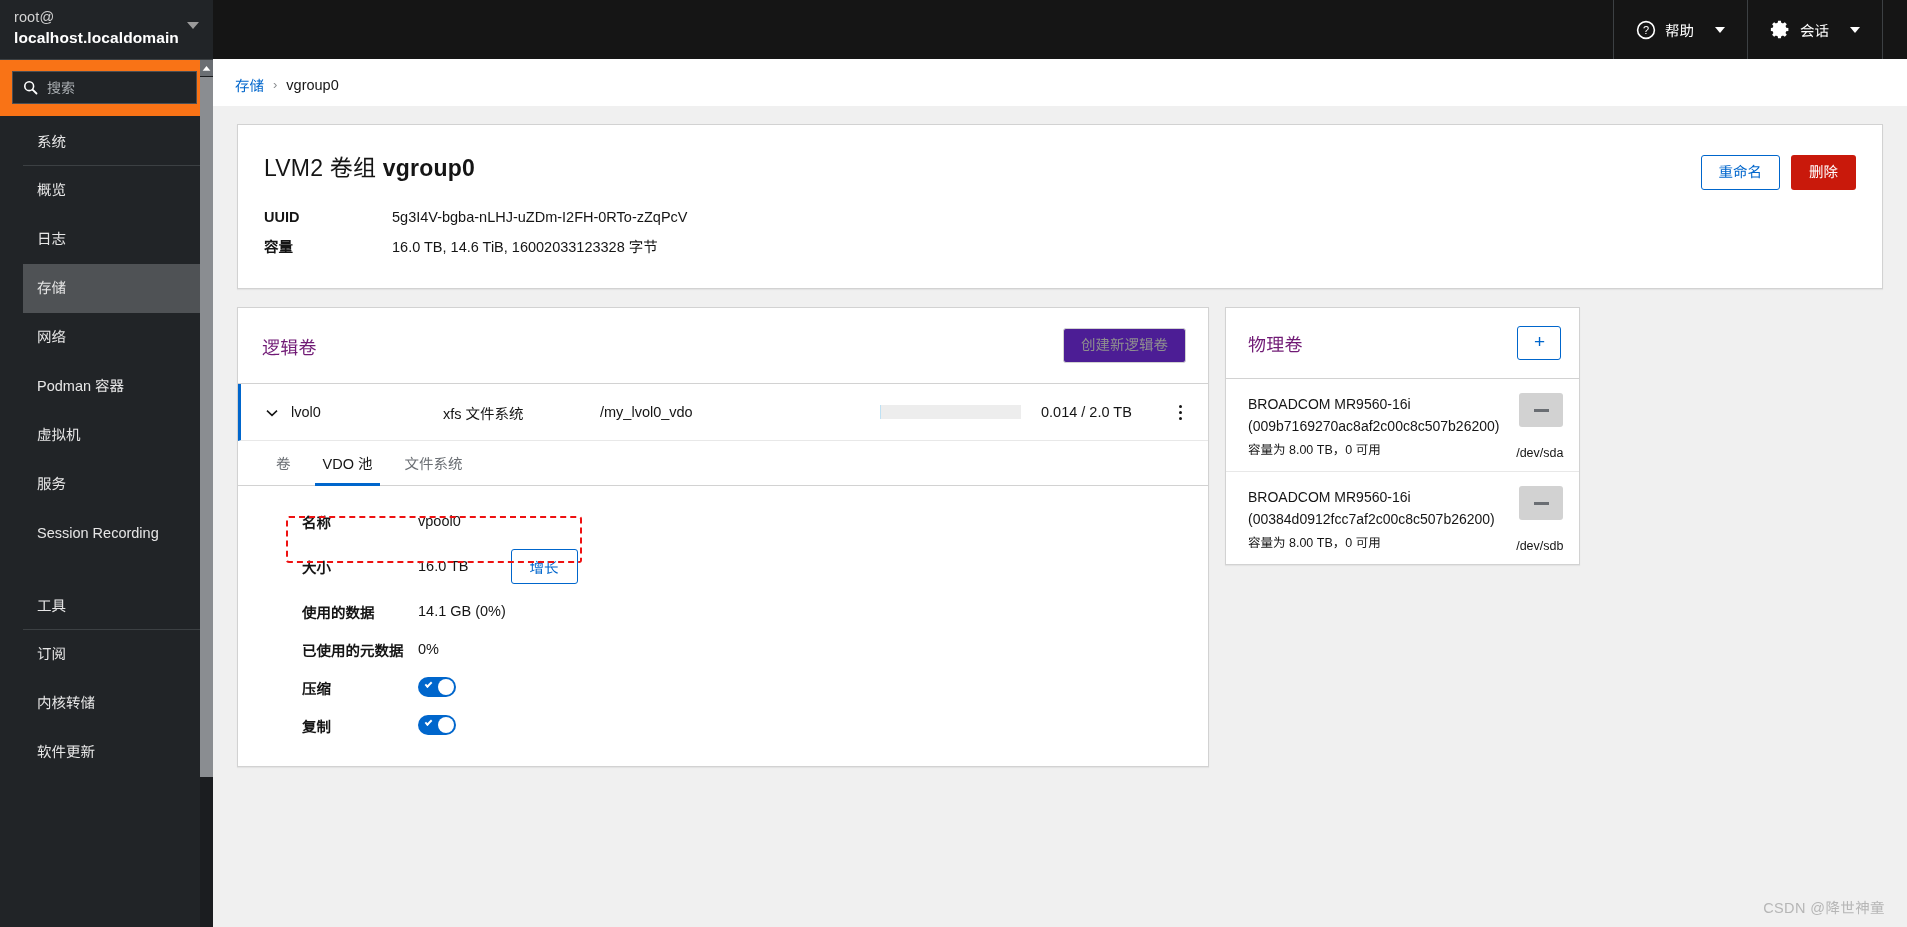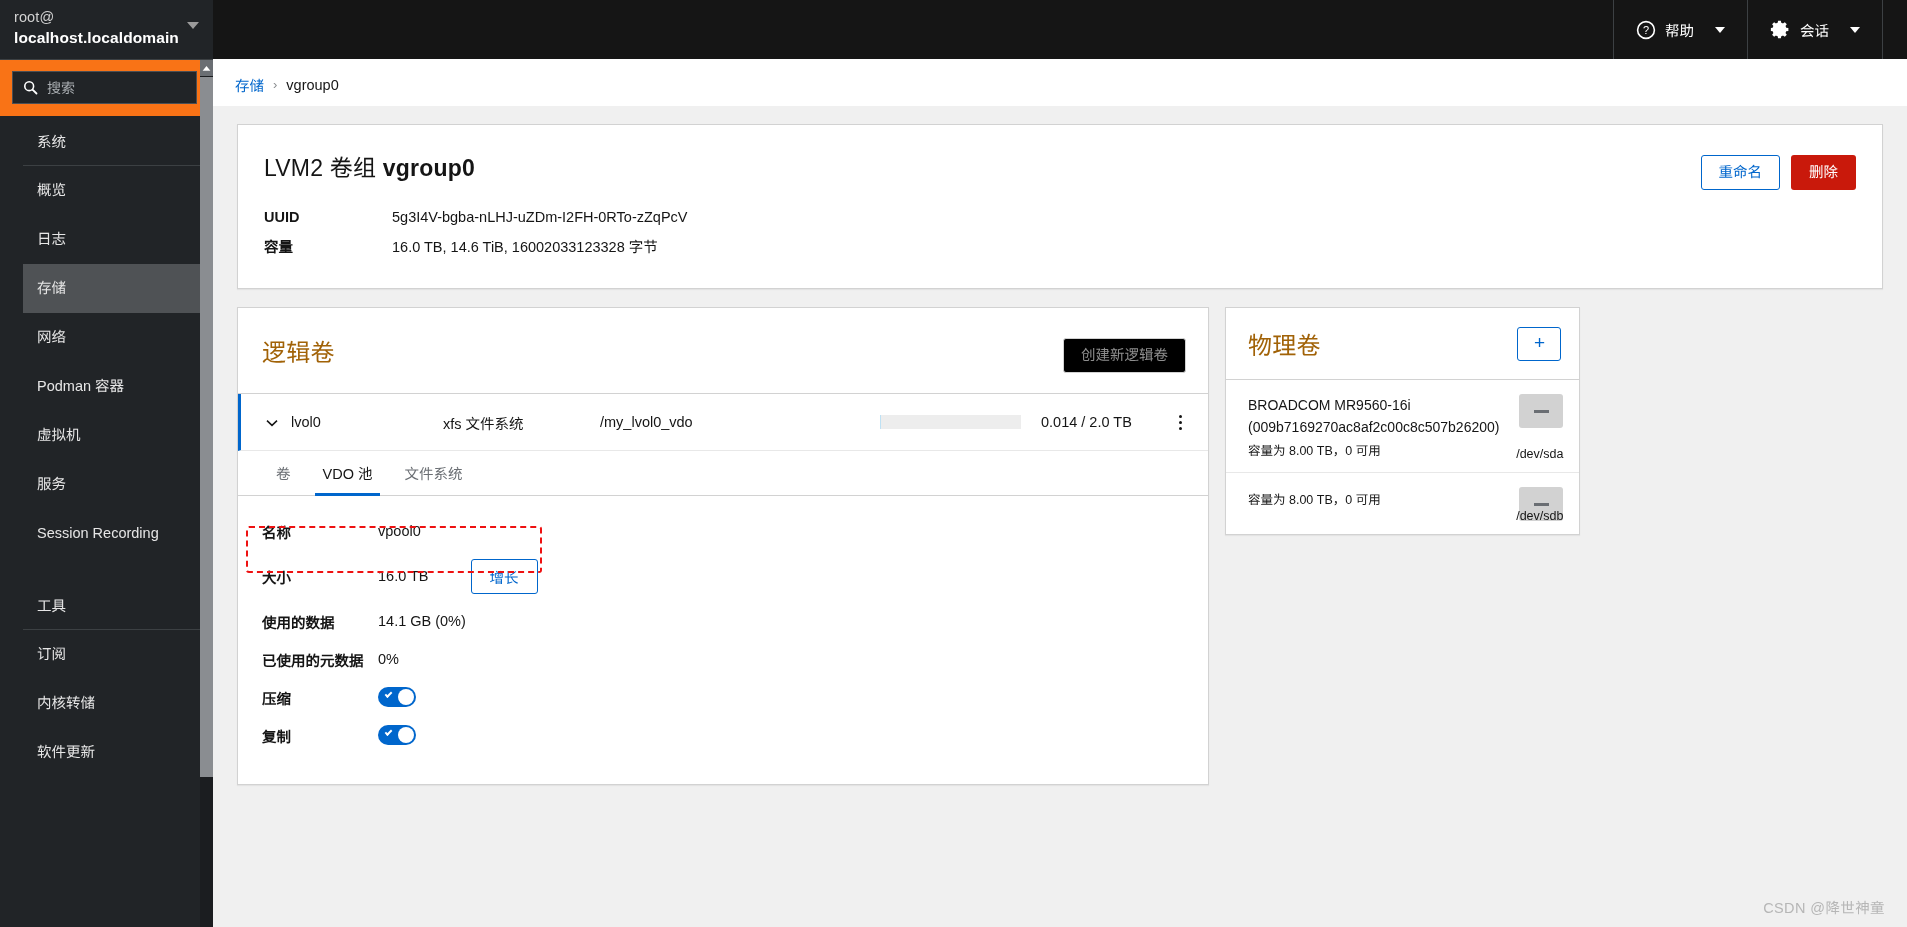--- a/index.html
+++ b/index.html
@@ -163,39 +163,38 @@
     border-radius: 3px;
     cursor: pointer;
     border: 1px solid transparent;
     line-height: 19px;
   }
   .btn-secondary {
     background: #ffffff; color: #0066cc; border-color: #0066cc;
   }
   .btn-danger { background: #c9190b; color: #ffffff; }
   .btn-disabled {
-    background: #000000; color: #8f8f8f; cursor: not-allowed;
+    background: #4c1d95; color: #8f8f8f; cursor: not-allowed;
     border-color: #d2d2d2;
-    margin-top: 10px;
   }
 
   
   .grid {
     display: flex; gap: 16px; margin-top: 18px;
     align-items: flex-start;
   }
   .col-left { flex: 0 0 972px; }
   .col-right { flex: 0 0 345px; }
 
   .sec-head {
     display: flex; align-items: center; justify-content: space-between;
     padding: 20px 22px 20px 24px;
     border-bottom: 1px solid #d2d2d2;
   }
-  .sec-title { font-size: 24px; color: #a16207; letter-spacing: .2px; }
+  .sec-title { font-size: 18px; color: #701a75; letter-spacing: .2px; }
 
   
   .lv-row {
     display: flex; align-items: center;
     height: 57px;
     padding: 0 14px 0 12px;
     border-left: 3px solid #0066cc;
     border-bottom: 1px solid #e8e8e8;
     background: #ffffff;
   }
@@ -231,21 +230,21 @@
     font-size: 14.5px; color: #6a6e73;
     padding: 0 16px 12px 16px;
     cursor: pointer; position: relative;
   }
   .tab.active { color: #151515; }
   .tab.active::after {
     content: ""; position: absolute; left: 8px; right: 8px; bottom: -1px;
     height: 3px; background: #0066cc;
   }
 
-  .detail-body { padding: 16px 0 30px 0; position: relative; }
+  .detail-body { padding: 16px 0 22px 0; position: relative; margin-left: 40px; }
   .d-row { display: flex; align-items: center; height: 38px; padding-left: 24px; }
   .d-label { width: 116px; font-size: 14.5px; font-weight: bold; color: #151515; }
   .d-value { font-size: 14.5px; color: #151515; }
   .grow-btn {
     margin-left: 42px;
     font-size: 14.5px; padding: 6px 18px;
     border: 1px solid #0066cc; color: #0066cc; background: #fff;
     border-radius: 3px; cursor: pointer;
     font-family: Liberation Serif, serif;
   }
@@ -507,20 +506,21 @@
                 <div class="pv-right">
                   <div class="pv-minus">
                     <i></i>
                   </div>
                 </div>
                 <div class="pv-dev">/dev/sda</div>
               </div>
 
               <div class="pv-item">
                 <div class="pv-texts">
+                  <div class="pv-name">BROADCOM MR9560-16i (00384d0912fcc7af2c00c8c507b26200)</div>
                   <div class="pv-cap">容量为 8.00 TB，0 可用</div>
                 </div>
                 <div class="pv-right">
                   <div class="pv-minus">
                     <i></i>
                   </div>
                 </div>
                 <div class="pv-dev">/dev/sdb</div>
               </div>
             </div>

